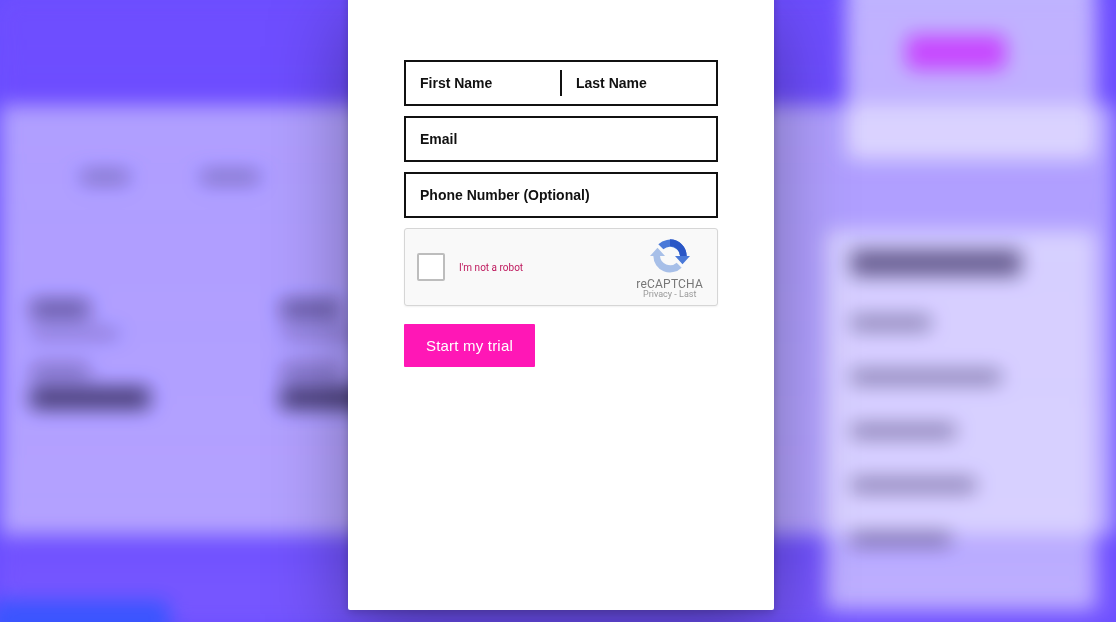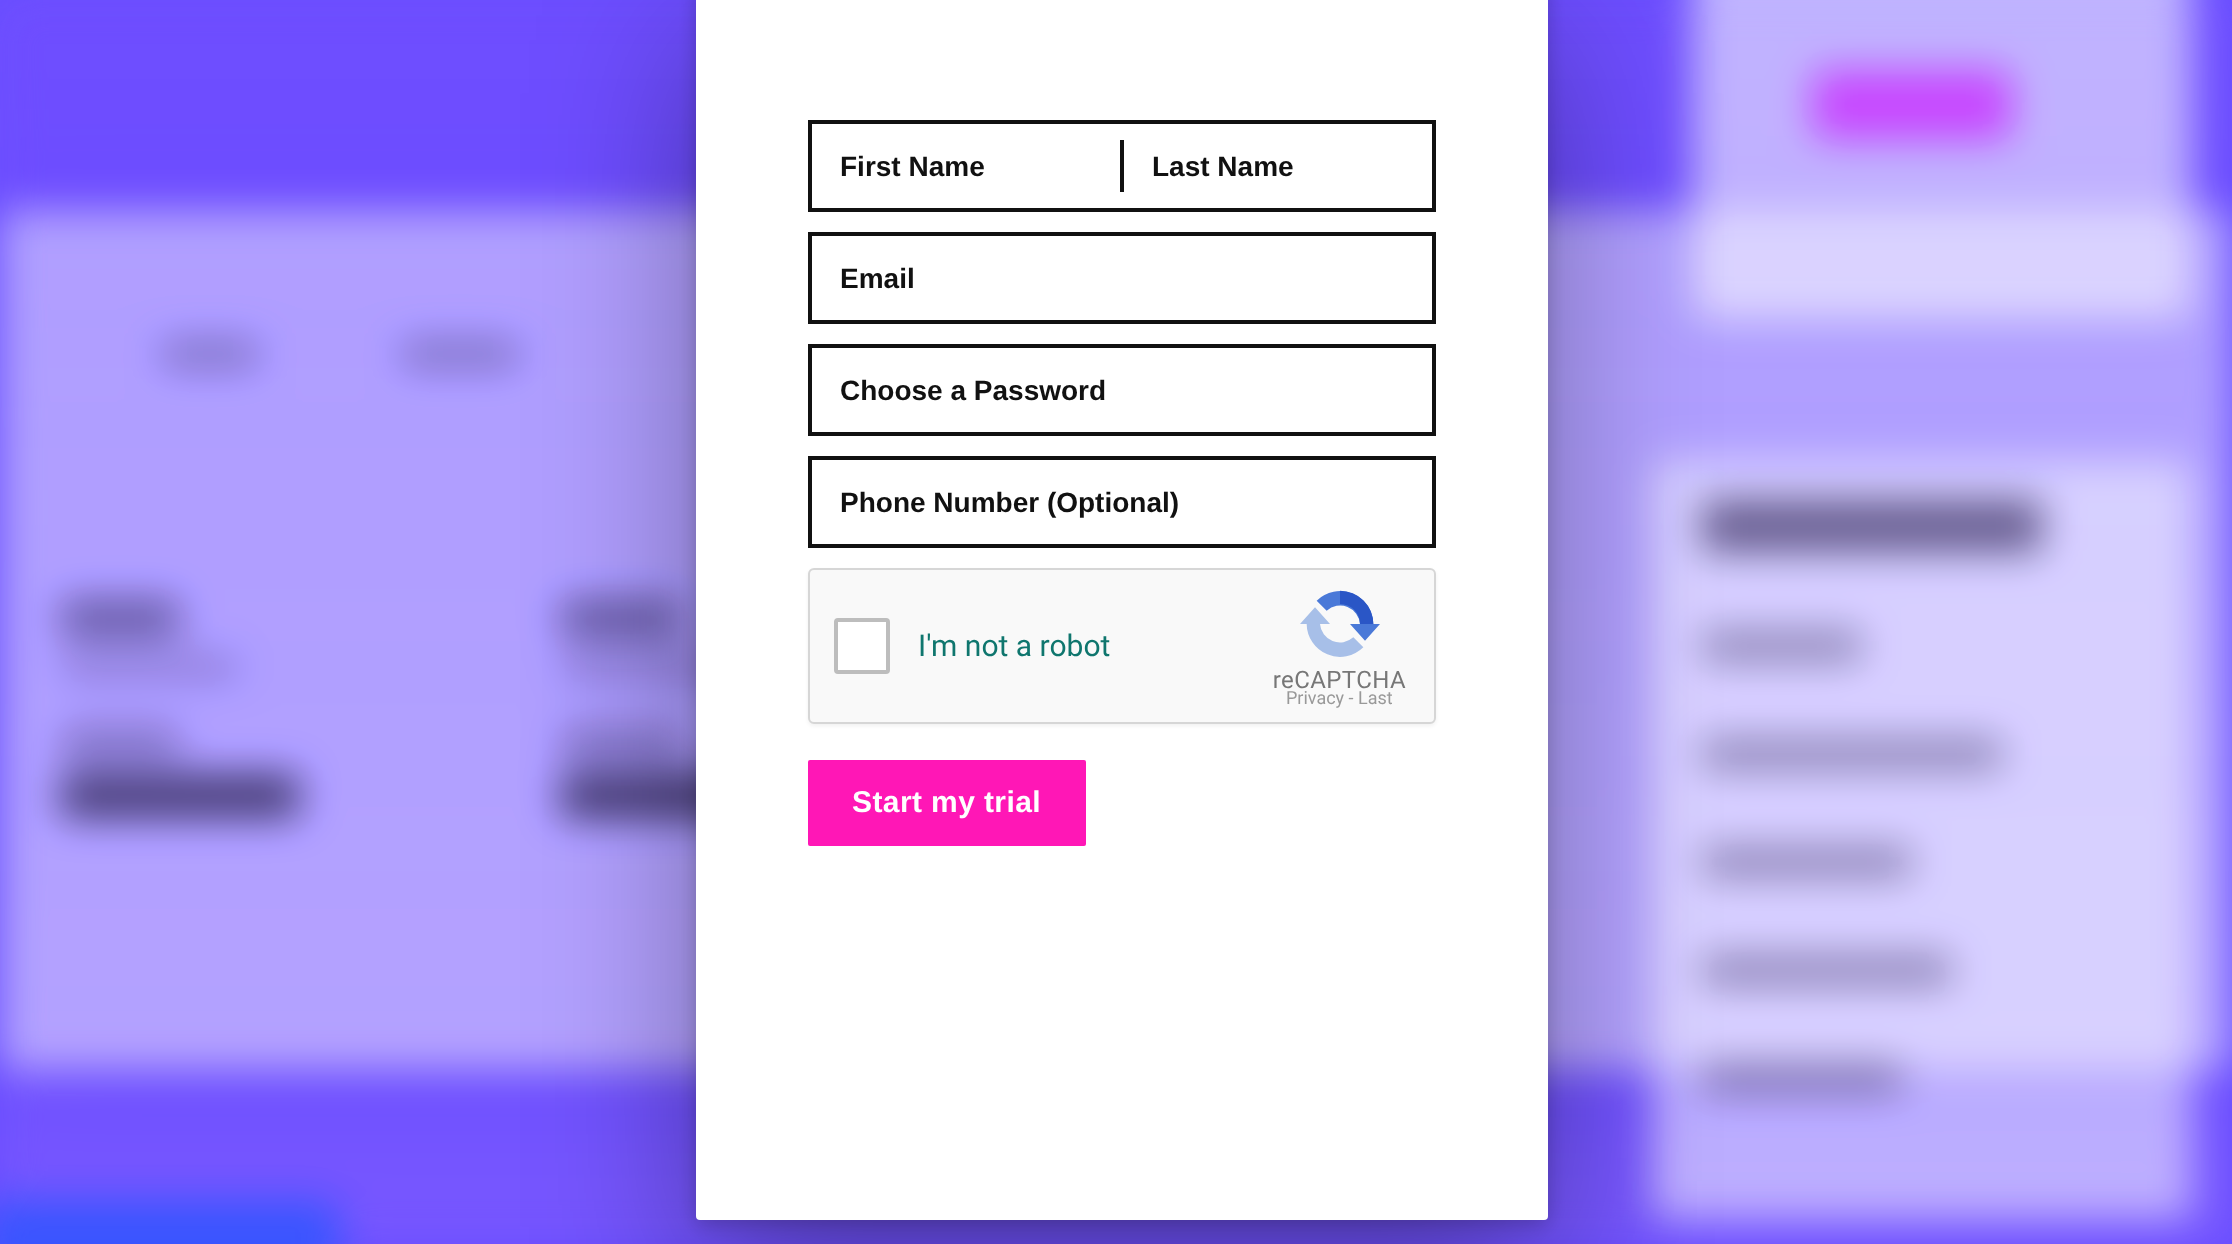--- a/index.html
+++ b/index.html
@@ -97,38 +97,38 @@
     }
     .recaptcha .checkbox {
       width:28px; height:28px;
       border:2px solid #bdbdbd;
       border-radius:2px;
       background:#fff;
       margin-right:14px;
       cursor:pointer;
     }
     .recaptcha .label {
-      font-size:15px; color:#0f766e; flex:1;
+      font-size:10px; color:#be185d; flex:1;
     }
     .recaptcha .badge { text-align:center; line-height:1; }
     .recaptcha .badge svg { width:40px; height:40px; display:block; margin:0 auto 2px auto;}
     .recaptcha .badge .t1 { font-size:12px; color:#777; letter-spacing:0.2px;}
     .recaptcha .badge .t2 { font-size:9px; color:#999; }
     .recaptcha .badge .t2 a { color:#999; text-decoration:none; }
 
     .disclaimer {
       font-size:13px; font-weight:700; line-height:1.4;
       color:#111; margin-top:16px;
     }
 
     .submit-btn {
       margin-top:18px;
       background:#ff17b6;
       color:#fff;
-      font-weight:700;
+      font-weight:400;
       font-size:15px;
       border:none;
       padding:13px 22px;
       cursor:pointer;
       border-radius:1px;
       letter-spacing:0.2px;
     }
   </style>
 </head>
 <body>
@@ -172,23 +172,20 @@
       <div class="divider"></div>
       <div class="half">
         <input type="text" placeholder="Last Name" style="">
       </div>
     </div>
 
     <div class="field-row">
       <input type="email" placeholder="Email" style="">
     </div>
 
-    <div class="field-row">
-      <input type="password" placeholder="Choose a Password" style="">
-    </div>
 
 
 
     <div class="field-row">
       <input type="tel" placeholder="Phone Number (Optional)" style="">
     </div>
 
     <div class="recaptcha">
       <div class="checkbox" role="checkbox" aria-checked="false"></div>
       <div class="label">I'm not a robot</div>

